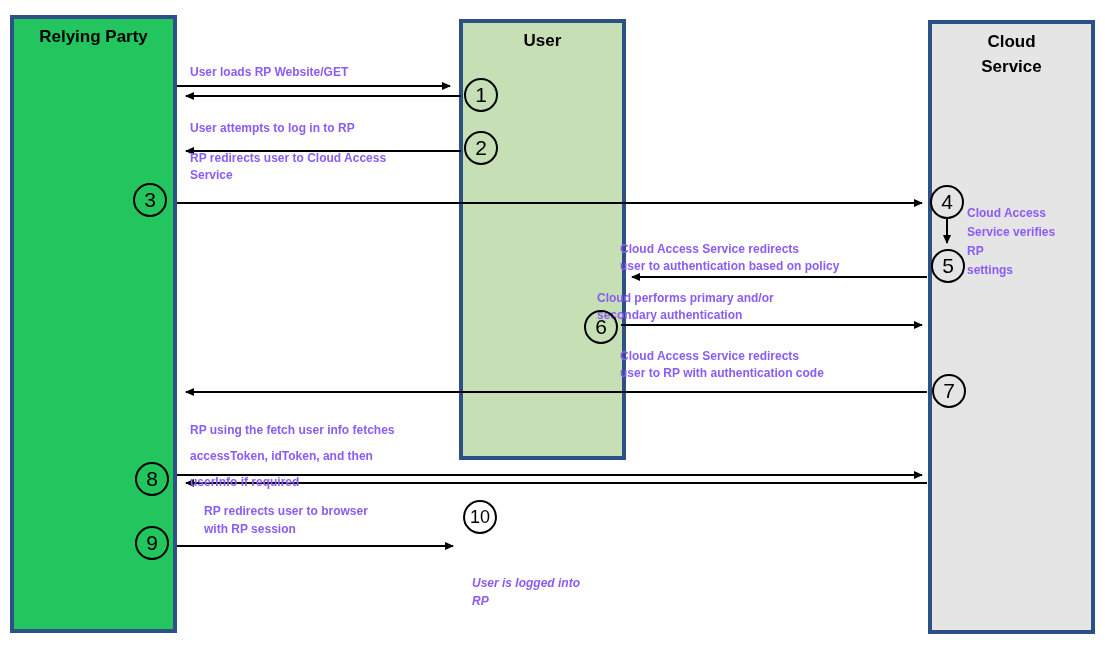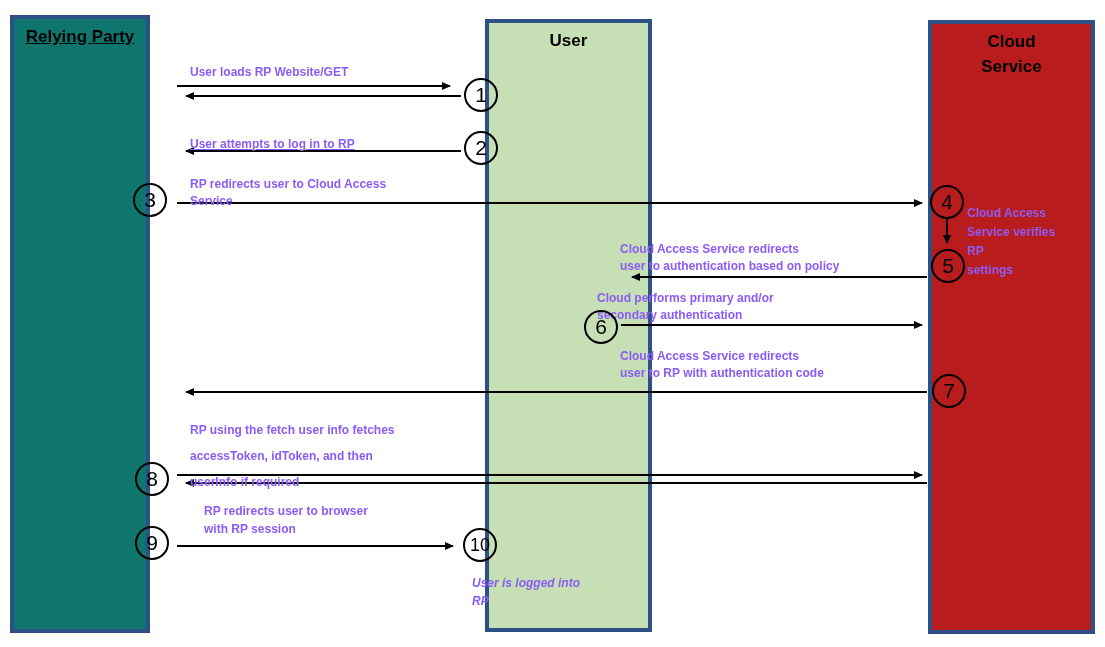--- a/index.html
+++ b/index.html
@@ -1,21 +1,21 @@
 <!DOCTYPE html>
 <html><head>
 <meta charset="utf-8">
 <style>
   html,body { margin:0; padding:0; background:#ffffff; font-family:"Liberation Sans", sans-serif; }
   #canvas { position:relative; width:1105px; height:647px; background:#ffffff; overflow:hidden; }
 
   .lane { position:absolute; box-sizing:border-box; border:4px solid #2d5186; }
-  #lane-rp   { left:10px;  top:15px; width:140px; height:618px; background:#0f766e;text-decoration:underline; }
-  #lane-user { left:459px; top:19px; width:167px; height:613px; background:#c6dfb4;margin-left:26px; }
-  #lane-cas  { left:928px; top:20px; width:167px; height:614px; background:#b91c1c; }
+  #lane-rp   { left:10px;  top:15px; width:167px; height:618px; background:#22c55e; }
+  #lane-user { left:459px; top:19px; width:167px; height:441px; background:#c6dfb4; }
+  #lane-cas  { left:928px; top:20px; width:167px; height:614px; background:#e5e5e5; }
 
   .lane-title { padding-top:5px; text-align:center; font-weight:bold; font-size:17px; line-height:25px; color:#000; }
   .lane-title div { white-space:nowrap; }
 
   .msg { position:absolute; font-weight:bold; font-size:12px; line-height:17px; color:#8b5cf6; white-space:pre-line; }
 
   .circle { position:absolute; width:34px; height:34px; box-sizing:border-box;
             border:2.5px solid #000; border-radius:50%;
             display:flex; align-items:center; justify-content:center;
             font-size:21px; color:#000; background:transparent; }
@@ -60,22 +60,22 @@
     <line x1="947" y1="219" x2="947" y2="243" marker-end="url(#ah)"></line>
     <line x1="927" y1="277" x2="632" y2="277" marker-end="url(#ah)"></line>
     <line x1="621" y1="325" x2="922" y2="325" marker-end="url(#ah)"></line>
     <line x1="927" y1="392" x2="186" y2="392" marker-end="url(#ah)"></line>
     <line x1="177" y1="475" x2="922" y2="475" marker-end="url(#ah)"></line>
     <line x1="927" y1="483" x2="186" y2="483" marker-end="url(#ah)"></line>
     <line x1="177" y1="546" x2="453" y2="546" marker-end="url(#ah)"></line>
   </svg>
 
   <div class="msg" style="left:190px; top:64px;">User loads RP Website/GET</div>
-  <div class="msg" style="left:190px; top:136px;text-decoration:underline;">User attempts to log in to RP</div>
-  <div class="msg" style="left:190px; top:176px;">RP redirects user to Cloud Access
+  <div class="msg" style="left:190px; top:120px;">User attempts to log in to RP</div>
+  <div class="msg" style="left:190px; top:150px;">RP redirects user to Cloud Access
 Service</div>
   <div class="msg" style="left:967px; top:204px; line-height:19px;">Cloud Access
 Service verifies
 RP
 settings</div>
   <div class="msg" style="left:620px; top:241px;">Cloud Access Service redirects
 user to authentication based on policy</div>
   <div class="msg" style="left:597px; top:290px;">Cloud performs primary and/or
 secondary authentication</div>
   <div class="msg" style="left:620px; top:348px;">Cloud Access Service redirects
@@ -90,15 +90,15 @@
 
   <div class="circle" style="left:464px; top:78px;">1</div>
   <div class="circle" style="left:464px; top:131px;">2</div>
   <div class="circle" style="left:133px; top:183px;">3</div>
   <div class="circle" style="left:930px; top:185px;">4</div>
   <div class="circle" style="left:931px; top:249px;">5</div>
   <div class="circle" style="left:584px; top:310px;">6</div>
   <div class="circle" style="left:932px; top:374px;">7</div>
   <div class="circle" style="left:135px; top:462px;">8</div>
   <div class="circle" style="left:135px; top:526px;">9</div>
-  <div class="circle" style="left:463px; top:528px; font-size:18px;">10</div>
+  <div class="circle" style="left:463px; top:500px; font-size:18px;">10</div>
 
 </div>
 
 </body></html>

